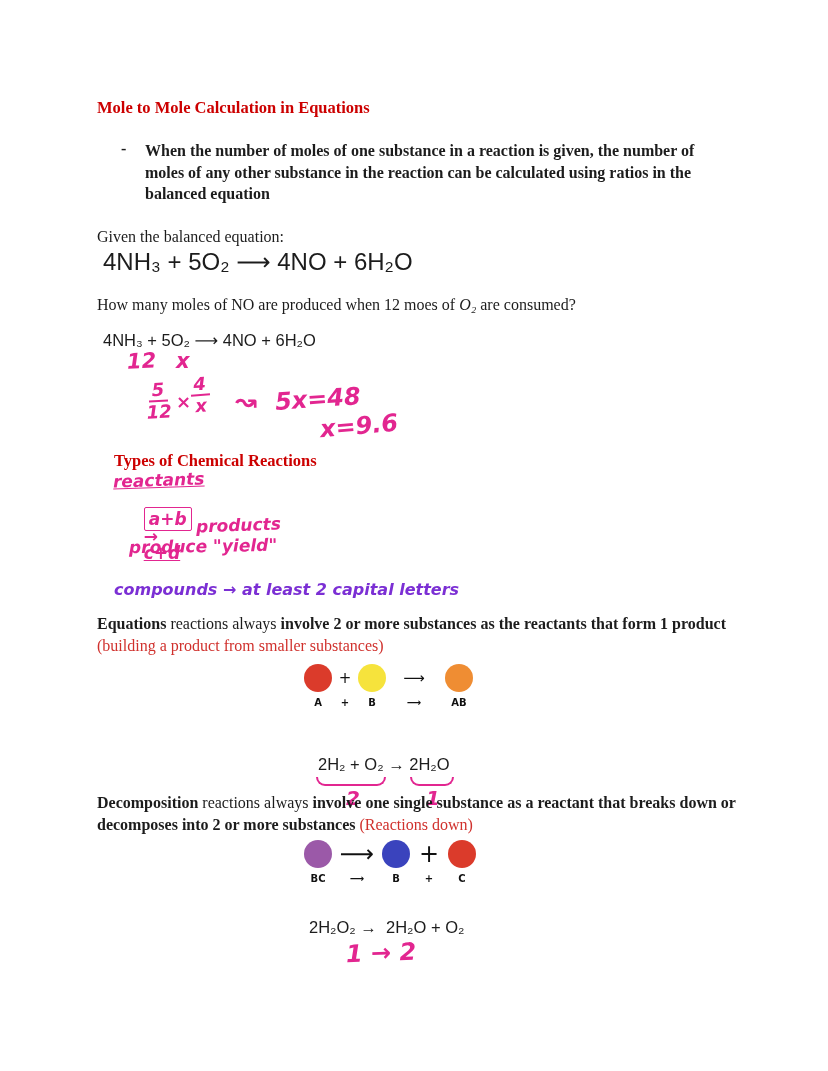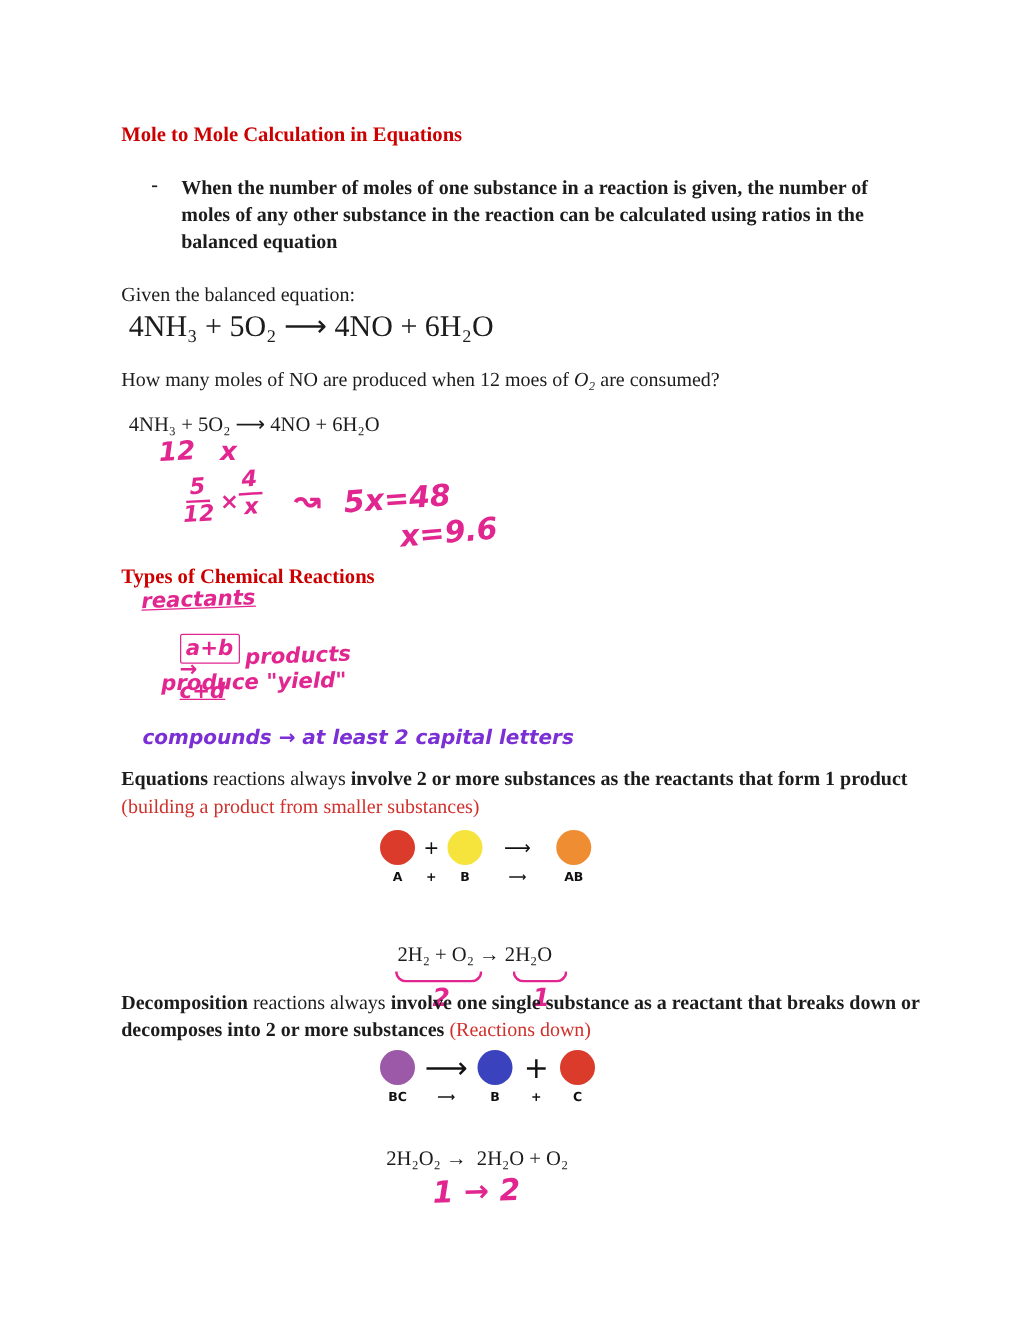--- a/index.html
+++ b/index.html
@@ -7,21 +7,21 @@
   .page {
     position:relative; width:764px; height:1071px; background:#ffffff;
     font-family:"Liberation Serif","DejaVu Serif",serif; color:#1c1c1c; overflow:hidden;
   }
   .abs { position:absolute; }
   .heading { color:#cc0000; font-size:16.5px; font-weight:bold; line-height:1.2; }
   .body-text { font-size:16px; line-height:21.5px; }
   .bold { font-weight:bold; }
   .italic { font-style:italic; }
   .red-note { color:#d0312d; }
-  .equation { font-family:Liberation Serif, serif; white-space:pre; line-height:1.1; }
+  .equation { font-family:Liberation Sans, sans-serif; white-space:pre; line-height:1.1; }
   .eq-large { font-size:24px; }
   .eq-med { font-size:16.5px; }
   .bullet-row { display:flex; }
   .bullet-dash { font-weight:bold; font-size:16px; width:24px; flex:0 0 24px; }
 
   
   .hw {
     font-family:"DejaVu Sans",sans-serif; color:#e22690; font-weight:bold; font-style:italic;
     line-height:1; white-space:pre;
   }
@@ -77,21 +77,21 @@
   </span>
   <span class="abs hw" style="left:176px; top:393px; font-size:18px;">×</span>
   <span class="abs hw frac" style="left:191px; top:375px; transform:rotate(-4deg);">
     <span class="num">4</span>
     <span class="den">x</span>
   </span>
   <span class="abs hw" style="left:235px; top:388px; font-size:26px;">↝</span>
   <span class="abs hw" style="left:275px; top:387px; font-size:24px; transform:rotate(-4deg);">5x=48</span>
   <span class="abs hw" style="left:320px; top:414px; font-size:24px; transform:rotate(-5deg);">x=9.6</span>
 
-  <h2 class="abs heading" style="left:97px; top:451px;">Types of Chemical Reactions</h2>
+  <h2 class="abs heading" style="left:114px; top:451px;">Types of Chemical Reactions</h2>
 
   <span class="abs hw hw-underline" style="left:113px; top:472px; font-size:17px; transform:rotate(-2deg);">reactants</span>
   <span class="abs hw" style="left:120px; top:494px; font-size:17px;">
     <span class="hw-box">a+b</span>
     <span>→</span>
     <span class="hw-underline">c+d</span>
   </span>
   <span class="abs hw" style="left:196px; top:517px; font-size:17px; transform:rotate(-2deg);">products</span>
   <span class="abs hw" style="left:129px; top:538px; font-size:17px; transform:rotate(-1deg);">produce "yield"</span>
   <span class="abs hw hw-purple" style="left:114px; top:582px; font-size:16px;">compounds → at least 2 capital letters</span>

